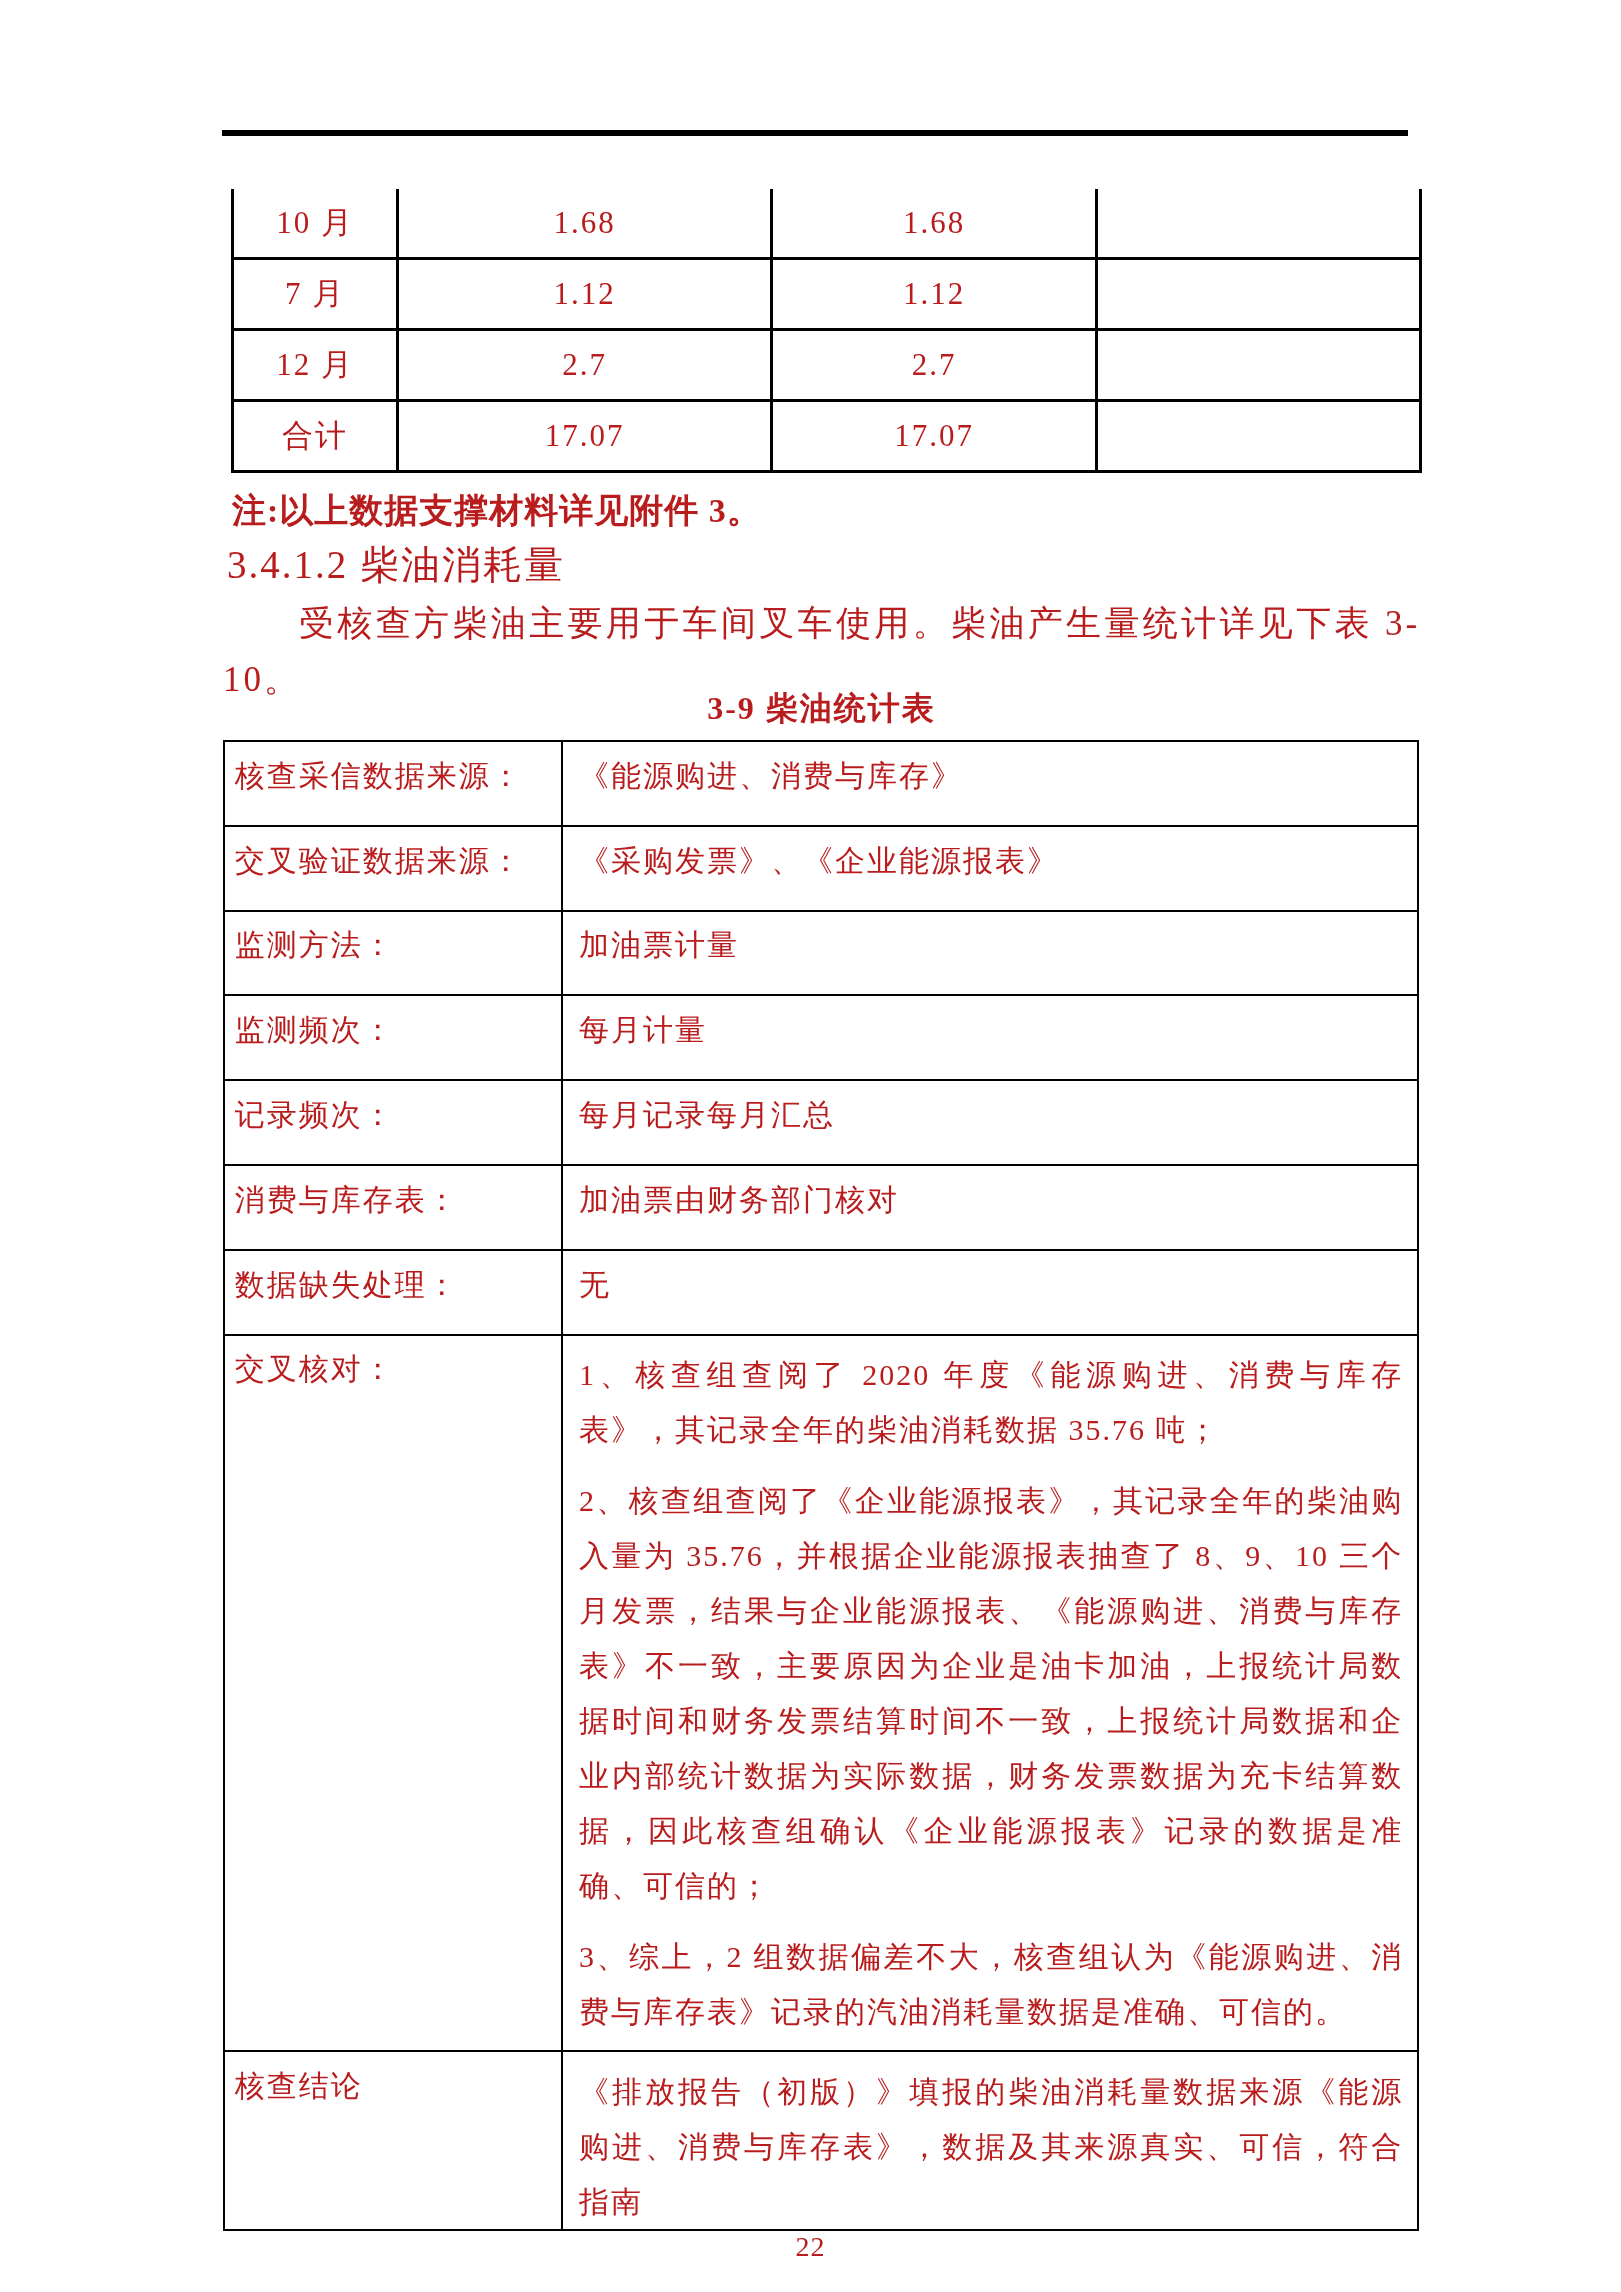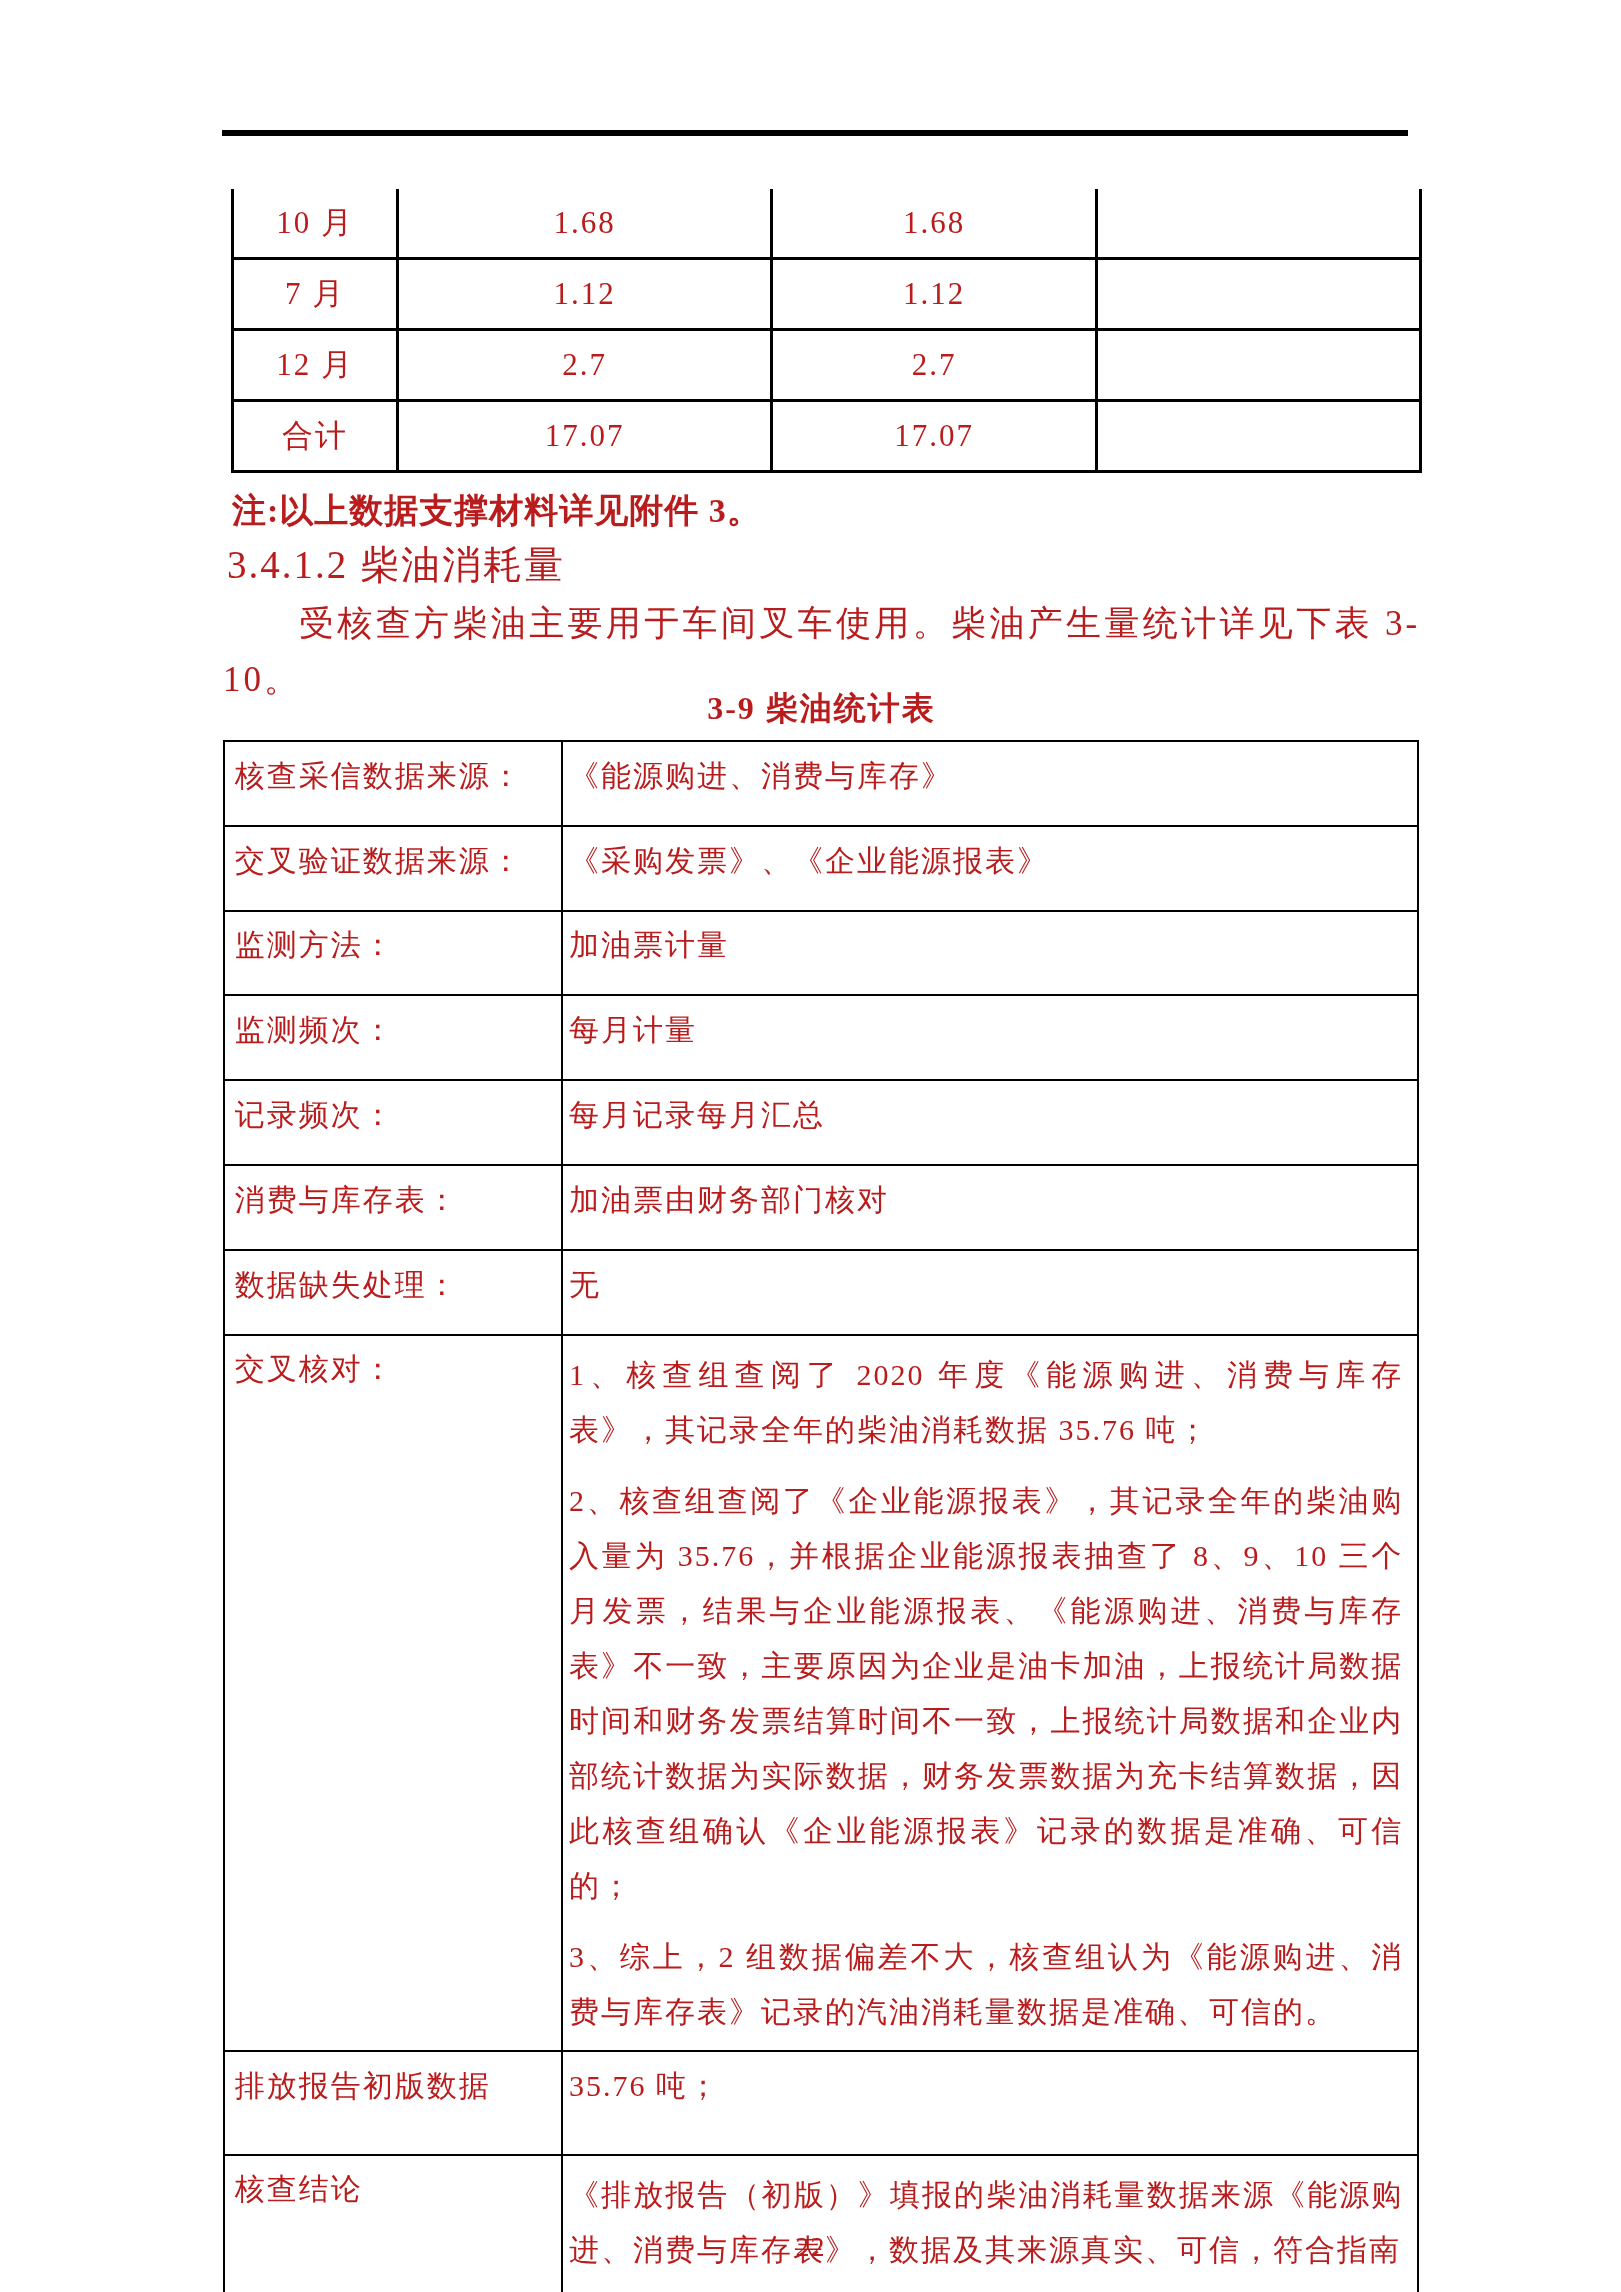--- a/index.html
+++ b/index.html
@@ -59,21 +59,21 @@
     border:2.9px solid #000;
   }
   .t2 td{
     border:2px solid #000;
     vertical-align:top;
     font-size:30px;letter-spacing:2px;
     padding:11.8px 13.7px 0 9.8px;
     line-height:43px;
     overflow:hidden;
   }
-  .t2 td.val{padding-left:6px;}
+  .t2 td.val{padding-left:16px;}
   .t2 tr.r-s td{height:71px;}
   .t2 tr.r-cross td{height:652px;}
   .t2 tr.r-m1 td{height:90px;}
   .t2 tr.r-m2 td{height:82px;}
   .t2 tr.r-last td{height:154px;}
   .t2 td.val p{
     margin:0 0 15.7px 0;
     line-height:55px;
     text-align:justify;
   }
@@ -172,24 +172,20 @@
         <td class="val">无</td>
       </tr>
       <tr class="r-cross">
         <td>交叉核对：</td>
         <td class="val">
           <p>1、核查组查阅了 2020 年度《能源购进、消费与库存表》，其记录全年的柴油消耗数据 35.76 吨；</p>
           <p>2、核查组查阅了《企业能源报表》，其记录全年的柴油购入量为 35.76，并根据企业能源报表抽查了 8、9、10 三个月发票，结果与企业能源报表、《能源购进、消费与库存表》不一致，主要原因为企业是油卡加油，上报统计局数据时间和财务发票结算时间不一致，上报统计局数据和企业内部统计数据为实际数据，财务发票数据为充卡结算数据，因此核查组确认《企业能源报表》记录的数据是准确、可信的；</p>
           <p>3、综上，2 组数据偏差不大，核查组认为《能源购进、消费与库存表》记录的汽油消耗量数据是准确、可信的。</p>
         </td>
       </tr>
-      <tr class="r-m1">
-        <td>排放报告初版数据</td>
-        <td class="val">35.76 吨；</td>
-      </tr>
       <tr class="r-last">
         <td>核查结论</td>
         <td class="val">《排放报告（初版）》填报的柴油消耗量数据来源《能源购进、消费与库存表》，数据及其来源真实、可信，符合指南</td>
       </tr>
     </tbody>
   </table>
 
   <div class="page-number">22</div>
 
 </div>

